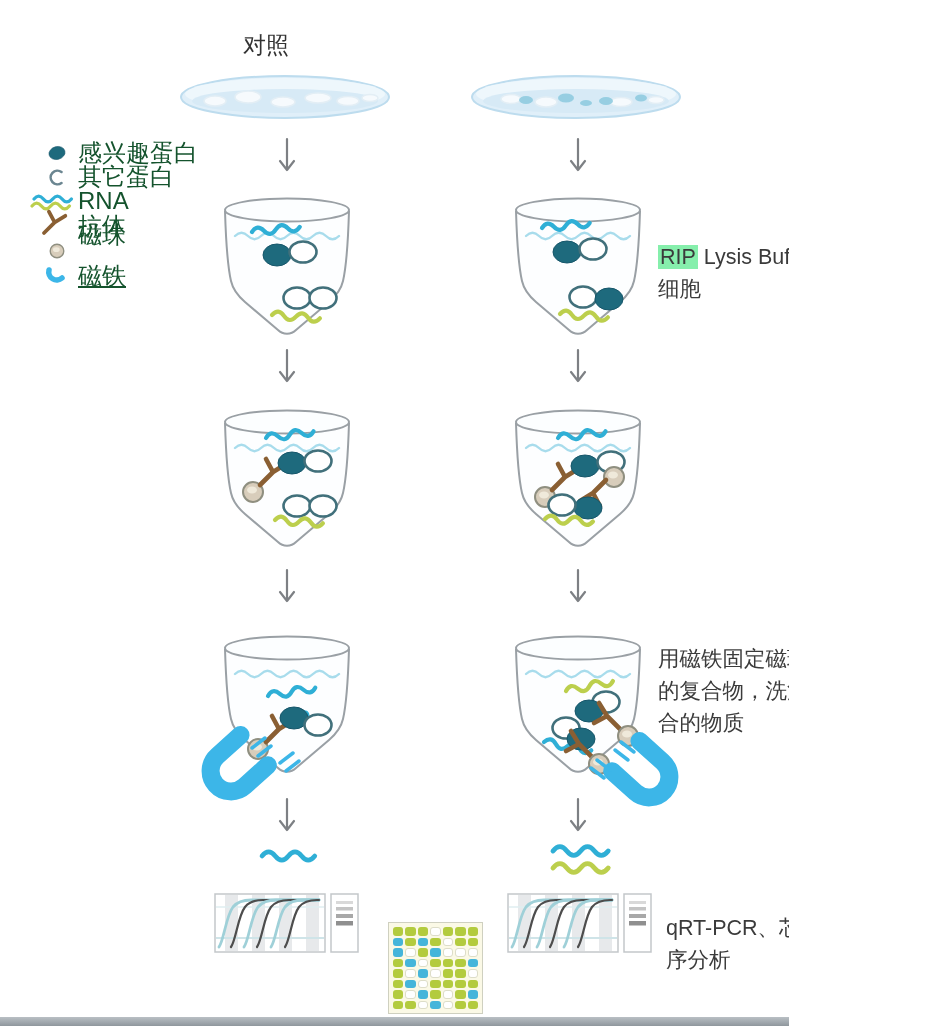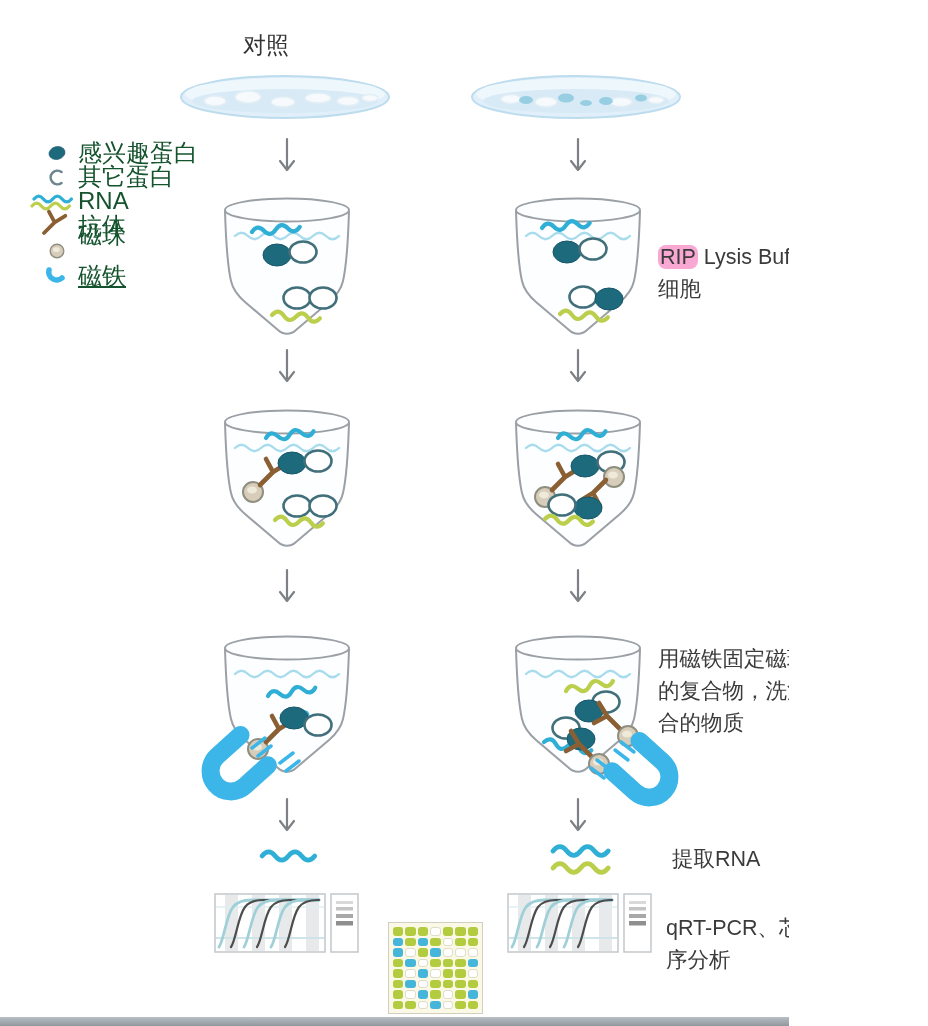--- a/index.html
+++ b/index.html
@@ -2,21 +2,21 @@
 <html><head>
 <meta charset="utf-8">
 <style>
   html,body{margin:0;padding:0;background:#ffffff;}
   .stage{position:relative;width:789px;height:1026px;background:#ffffff;overflow:hidden;
          font-family:"Liberation Sans","DejaVu Sans",sans-serif;color:#3b3b3b;}
   .layer{position:absolute;left:0;top:0;}
   .title{position:absolute;width:140px;text-align:center;font-size:23px;color:#333;}
   .legend-label{position:absolute;left:78px;font-size:24px;line-height:22px;color:#14532d;white-space:nowrap;}
   .ann{position:absolute;font-size:21.5px;line-height:32px;color:#3b3b3b;}
-  .hl{background:#f9a8d4;padding:0 2px;border-radius:8px;}
+  .hl{background:#86efac;padding:0 2px;}
   .microarray{position:absolute;left:388px;top:922px;width:95px;height:92px;background:#fbf9e6;
               border:1.5px solid #cfd0c0;box-sizing:border-box;display:grid;
               grid-template-columns:repeat(7,1fr);grid-auto-rows:8.5px;gap:2px;padding:4px;}
   .cell{border-radius:3px;}
   .cell.g{background:#b3cb3e;}
   .cell.b{background:#45b5da;}
   .cell.w{background:#ffffff;border:1px solid #ddddc8;box-sizing:border-box;}
   .bottombar{position:absolute;left:0;top:1017px;width:928px;height:9px;
              background:linear-gradient(to bottom,#b9bfc4,#8f979d);}
 </style>
@@ -215,21 +215,20 @@
 <div class="legend-label" style="top:166px;">其它蛋白</div>
 <div class="legend-label" style="top:190px;">RNA</div>
 <div class="legend-label" style="top:215px;">抗体</div>
 <div class="legend-label" style="top:224px;">磁珠</div>
 <div class="legend-label" style="top:265px;text-decoration:underline;">磁铁</div>
 
 <div class="ann" style="left:658px;top:241px;width:205px;">
   <span class="hl">RIP</span><span> Lysis Buffer裂解细胞</span>
 </div>
 <div class="ann" style="left:658px;top:643px;width:205px;">用磁铁固定磁珠结合的复合物，洗涤未结合的物质</div>
-<div class="ann" style="left:672px;top:843px;width:220px;">提取RNA</div>
 <div class="ann" style="left:666px;top:912px;width:210px;">qRT-PCR、芯片或测序分析</div>
 
 <div class="microarray">
       <div class="cell g"></div>
       <div class="cell g"></div>
       <div class="cell g"></div>
       <div class="cell w"></div>
       <div class="cell g"></div>
       <div class="cell g"></div>
       <div class="cell g"></div>

